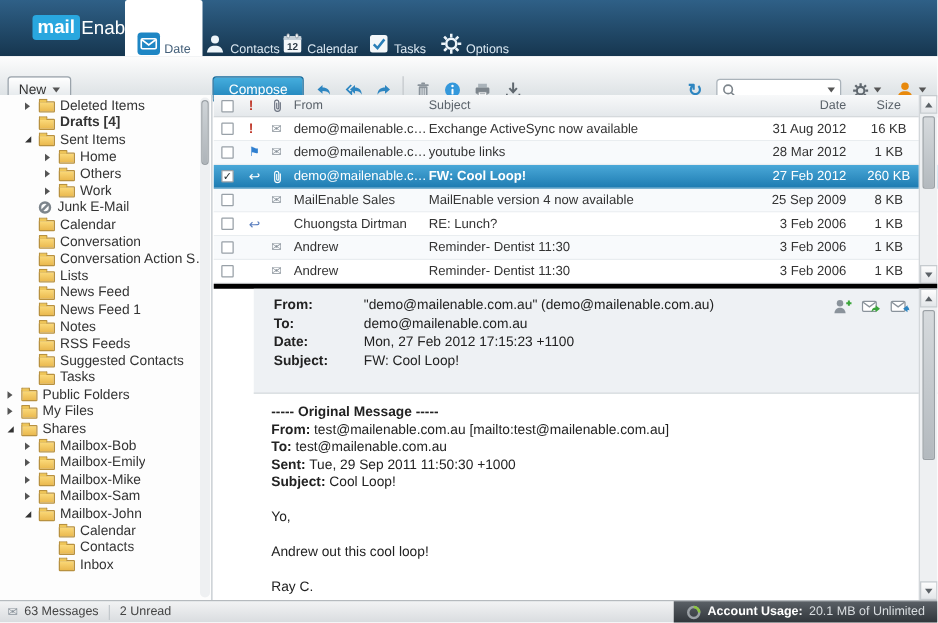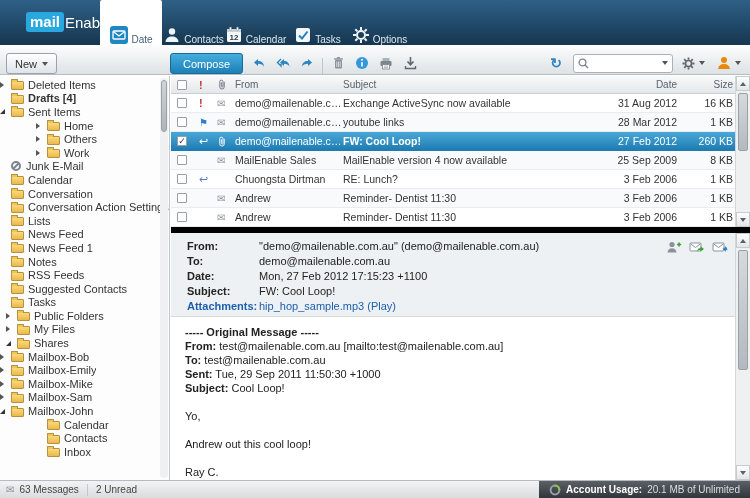--- a/index.html
+++ b/index.html
@@ -17,21 +17,21 @@
   .tabs { position:absolute; left:100px; top:0; height:45px; display:flex; }
   .tab { width:62px; height:45px; display:flex; flex-direction:row; align-items:flex-end; justify-content:center; gap:2px; cursor:pointer; }
   .tab .tab-label { font-size:10px; color:#dbe8f2; }
   .tab.active { background:#fff; border-radius:2px 2px 0 0; }
   .tab.active .tab-label { color:#44607a; }
   .tab-ic { height:20px; display:flex; align-items:center; }
 
   
   .toolbar { position:absolute; top:45px; left:0; right:0; height:30px;
     background:linear-gradient(#fdfdfd,#dde2e5); border-bottom:1px solid #b7bcc0;
-    display:flex; align-items:flex-end; padding:0 6px; }
+    display:flex; align-items:flex-start; padding:16px 6px; }
   .toolbar-left { width:164px; display:flex; align-items:center; }
   .newbtn { height:21px; padding:0 8px; border:1px solid #9aa3ab; border-radius:3px;
     background:linear-gradient(#ffffff,#dfe4e8); font-size:11px; color:#333;
     display:flex; align-items:center; gap:5px; cursor:pointer; }
   .caret-down { width:0; height:0; border-top:4px solid #555; border-left:3px solid transparent; border-right:3px solid transparent; }
   .compose { height:21px; padding:0 12px; border-radius:3px; border:1px solid #176b9c;
     background:linear-gradient(#45aede,#1d7fb6); color:#fff; font-size:11px;
     display:flex; align-items:center; cursor:pointer; margin-right:4px; }
   .tbtn { width:24px; height:22px; display:flex; align-items:center; justify-content:center;
     border-radius:3px; cursor:pointer; }
@@ -41,21 +41,21 @@
   .search { width:100px; height:19px; background:#fff; border:1px solid #aab3ba; border-radius:3px;
     display:flex; align-items:center; padding:0 4px; gap:3px; }
   .search input { border:none; outline:none; flex:1; min-width:10px; width:50px; font-size:11px; font-family:"Liberation Sans",sans-serif; }
   .menu-btn { display:flex; align-items:center; gap:3px; cursor:pointer; padding:2px 3px; }
 
   
   .sidebar { position:absolute; top:76px; left:0; width:170px; bottom:18px; background:#fdfdfd;
     border-right:1px solid #c0c6cb; overflow:hidden; padding-top:2px; }
   .tree-item { height:13.6px; display:flex; align-items:center; font-size:11px; color:#333; cursor:pointer; white-space:nowrap; }
   .tree-item.lvl0 { padding-left:6px; }
-  .tree-item.lvl1 { }
+  .tree-item.lvl1 { padding-left:20px; }
   .tree-item.lvl2 { padding-left:36px; }
   .tree-item .tl { overflow:hidden; text-overflow:ellipsis; }
   .tree-item.bold .tl { font-weight:bold; }
   .tw { width:11px; height:10px; display:inline-flex; align-items:center; justify-content:flex-start; flex:none; }
   .tw.c::before { content:""; border-left:4px solid #555; border-top:3px solid transparent; border-bottom:3px solid transparent; }
   .tw.e::before { content:""; border-bottom:5px solid #333; border-left:5px solid transparent; }
   .fold { width:13px; height:9px; background:linear-gradient(#fbd978,#eab94f); border:1px solid #b8913f;
     border-radius:1px; position:relative; flex:none; margin:2px 4px 0 0; }
   .fold::before { content:""; position:absolute; top:-3px; left:-1px; width:5px; height:2px;
     background:#eec558; border:1px solid #b8913f; border-bottom:none; border-radius:1px 1px 0 0; }
@@ -74,41 +74,41 @@
   .mrow { height:19px; display:flex; align-items:center; padding:0 15px 0 6px; border-bottom:1px solid #e9edf0;
     font-size:10.5px; color:#333; cursor:pointer; background:#fff; }
   .mrow:nth-child(even){ background:#f8fafc; }
   .mrow.sel { background:linear-gradient(#4aa8d8,#1e7cb2); color:#fff; border-bottom-color:#1e7cb2; }
   .mrow.sel .c-subj { font-weight:bold; }
   .c-cb { width:22px; flex:none; display:flex; align-items:center; }
   .c-i1, .c-i2 { width:18px; flex:none; display:flex; align-items:center; }
   .c-from { width:108px; flex:none; overflow:hidden; white-space:nowrap; text-overflow:ellipsis; }
   .c-subj { flex:1; overflow:hidden; white-space:nowrap; text-overflow:ellipsis; }
   .c-date { width:78px; flex:none; text-align:right; padding-right:12px; }
-  .c-size { width:46px; flex:none; text-align:right; padding-right:2px; }
+  .c-size { width:46px; flex:none; text-align:center; padding-right:2px; }
   .cbx { width:10px; height:10px; background:#fff; border:1px solid #98a0a7; border-radius:1px; display:block; }
   .cbx.checked::before { content:"\2713"; font-size:9px; color:#2d3436; line-height:9px; display:block; text-align:center; }
   .pri { color:#c0392b; font-weight:bold; font-size:11px; }
   .flg { color:#2f7fd0; font-size:10px; }
   .rep { color:#5b7fbf; font-size:11px; }
   .mrow.sel .rep, .mrow.sel .env, .mrow.sel .clip { color:#fff; }
   .env { color:#8a939b; font-size:10px; }
   .clip { color:#6b7280; display:inline-flex; }
 
   .vscroll { position:absolute; right:0; top:0; bottom:0; width:15px; background:#eef0f2; border-left:1px solid #d3d7da; }
   .vscroll .sbtn { height:15px; background:linear-gradient(#fdfdfd,#e3e6e9); border:1px solid #c6cbcf;
     display:flex; align-items:center; justify-content:center; }
   .sbtn.bottom { position:absolute; bottom:0; left:0; right:0; }
   .arr-up { width:0; height:0; border-bottom:4px solid #5b6166; border-left:3px solid transparent; border-right:3px solid transparent; }
   .arr-dn { width:0; height:0; border-top:4px solid #5b6166; border-left:3px solid transparent; border-right:3px solid transparent; }
   .vscroll .thumb { position:absolute; left:2px; right:2px; top:17px; height:58px;
     background:linear-gradient(#d6dadd,#b3b9be); border:1px solid #9aa0a5; border-radius:2px; }
 
   
-  .preview { position:relative; flex:1; border-top:6px solid #000000; display:flex; flex-direction:column; }
+  .preview { position:relative; flex:1; border-top:4px solid #000000; display:flex; flex-direction:column;padding-left:32px; }
   .preview-head { height:84px; background:#eef1f4; border-bottom:1px solid #d5dadd; padding:6px 20px 0 16px; position:relative; }
   .ph-row { display:flex; font-size:11px; line-height:15px; }
   .ph-label { width:72px; flex:none; font-weight:bold; color:#222; }
   .ph-label.blue { color:#1b5fae; }
   .ph-val { color:#222; }
   .ph-val.link { color:#1b5fae; cursor:pointer; }
   .ph-icons { position:absolute; right:22px; top:6px; display:flex; gap:6px; }
   .ph-icons .pico { width:17px; height:16px; display:flex; align-items:center; justify-content:center; cursor:pointer; }
   .preview-body { flex:1; background:#fff; padding:8px 20px 0 14px; font-size:11px; line-height:14px; color:#222; overflow:hidden; }
   .bline { min-height:14px; white-space:pre-wrap; }
@@ -568,24 +568,20 @@
             <span class="ph-label">To:</span>
             <span class="ph-val">demo@mailenable.com.au</span>
           </div>
         <div class="ph-row">
             <span class="ph-label">Date:</span>
             <span class="ph-val">Mon, 27 Feb 2012 17:15:23 +1100</span>
           </div>
         <div class="ph-row">
             <span class="ph-label">Subject:</span>
             <span class="ph-val">FW: Cool Loop!</span>
-          </div>
-        <div class="ph-row">
-            <span class="ph-label blue">Attachments:</span>
-            <span class="ph-val link">hip_hop_sample.mp3 (Play)</span>
           </div>
         <div class="ph-icons">
           <span class="pico">
             <svg width="16" height="14" viewBox="0 0 16 14">
                 <circle cx="6" cy="4.5" r="2.6" fill="#8a939b"></circle>
                 <path d="M1.5 12.5c.4-3 2.2-4.3 4.5-4.3s4.1 1.3 4.5 4.3z" fill="#8a939b"></path>
                 <path d="M11 4.5h4.2M13.1 2.4v4.2" stroke="#3aa53a" stroke-width="1.6"></path>
               </svg>
           </span>
           <span class="pico">

